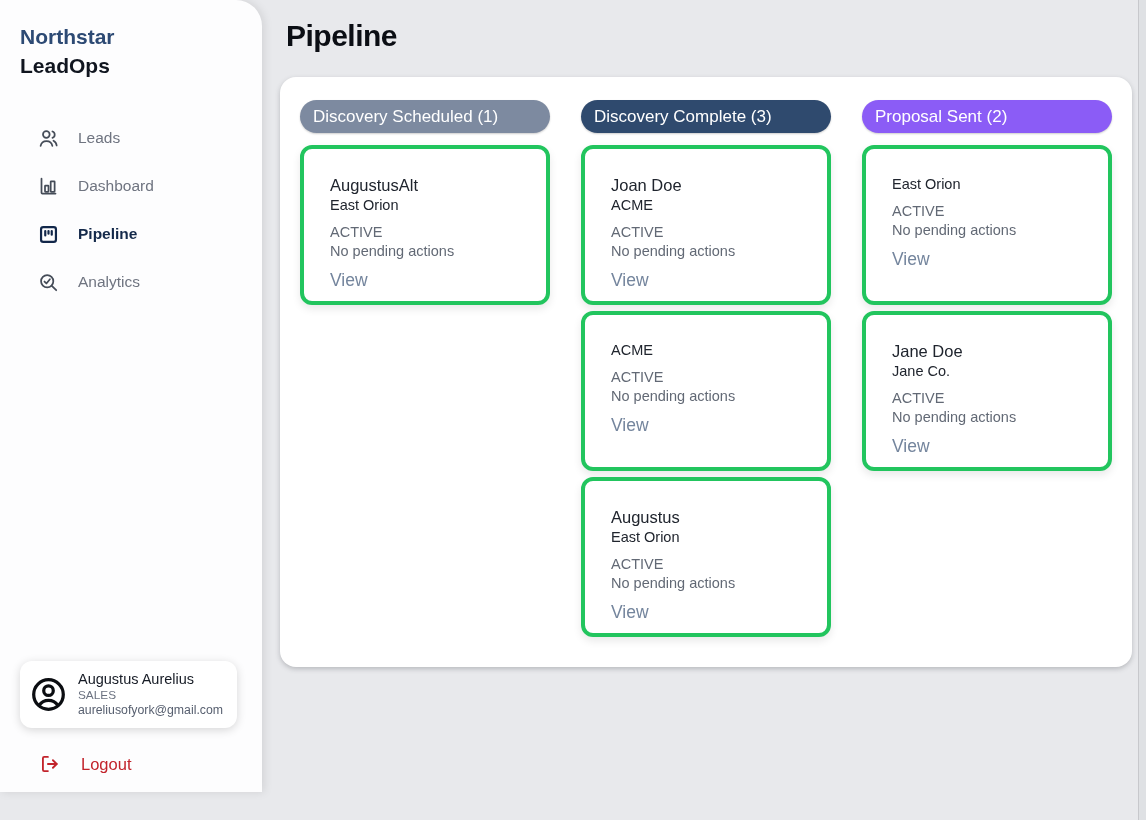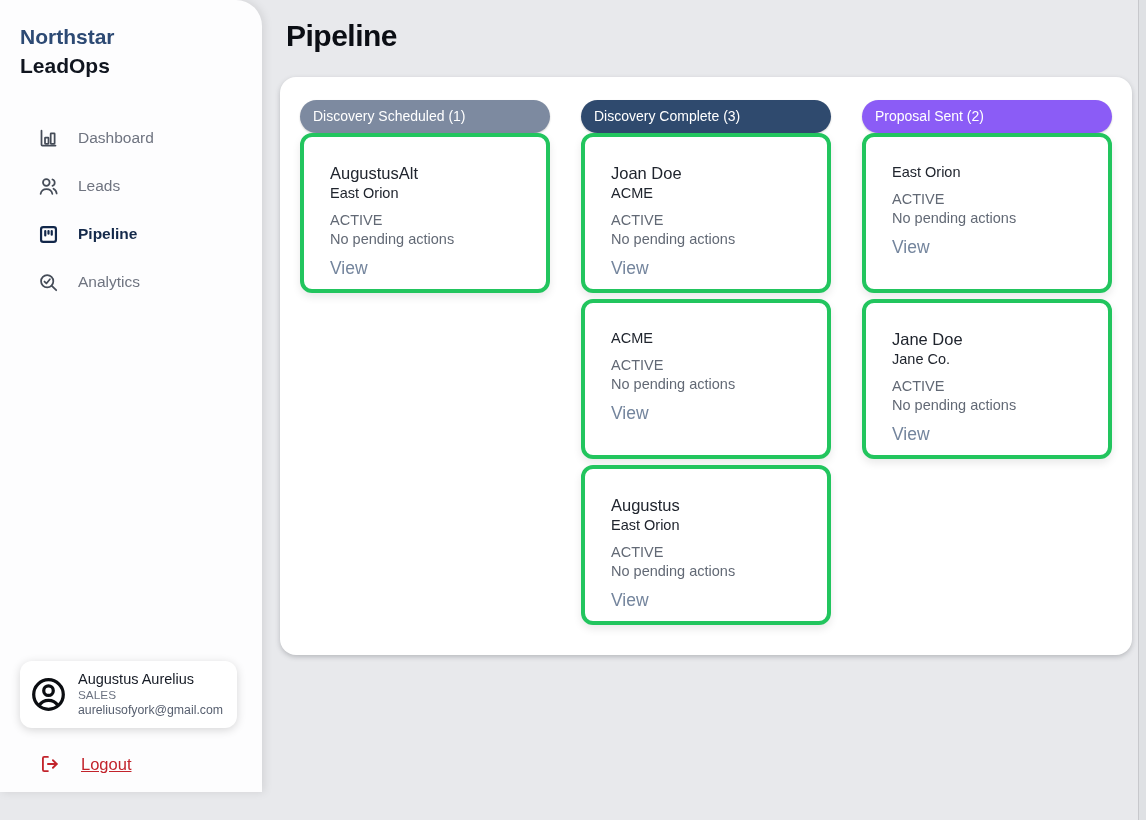--- a/index.html
+++ b/index.html
@@ -67,21 +67,20 @@
   .u-role { font-size: 11.8px; color: #6b7280; line-height: 15px; }
   .u-email { font-size: 12.3px; color: #586070; line-height: 15px; }
 
   .logout {
     display: flex;
     align-items: flex-end;
     gap: 21px;
     margin: 14px 0 18px 40px;
     color: #c2232b;
     cursor: pointer;
-    text-decoration: underline;
   }
   .logout-icon { width: 20px; height: 20px; display: inline-flex; }
   .logout-icon svg {
     width: 100%; height: 100%;
     fill: none; stroke: currentColor;
     stroke-width: 2.2; stroke-linecap: round; stroke-linejoin: round;
   }
   .logout-label { font-size: 16.5px; }
 
   
@@ -100,23 +99,23 @@
     padding: 23px 20px 24px 20px;
     display: grid;
     grid-template-columns: repeat(3, 1fr);
     gap: 31px;
   }
   .column-header {
     height: 33px;
     line-height: 33px;
     border-radius: 17px;
     color: #ffffff;
-    font-size: 14px;
+    font-size: 17px;
     padding-left: 13px;
-    margin-bottom: 0;
+    margin-bottom: 12px;
     box-shadow: 0 1px 2px rgba(0,0,0,0.20);
   }
   .card {
     background: #ffffff;
     border: 4px solid #22c55e;
     border-radius: 12px;
     box-shadow: 0 4px 8px rgba(0,0,0,0.09);
     height: 160px;
     padding: 26px 18px 0 26px;
     margin-bottom: 6px;
@@ -150,37 +149,37 @@
 <aside class="sidebar">
   <div class="brand">
     <div class="brand-line1">Northstar</div>
     <div class="brand-line2">LeadOps</div>
   </div>
 
   <nav class="nav" id="nav-list">
       <div class="nav-item">
     <span class="nav-icon">
           <svg viewBox="0 0 24 24">
-            <path d="M4 3v16a1 1 0 0 0 1 1h15"></path>
-            <rect x="8" y="11" width="4" height="7" rx="0.5"></rect>
-            <rect x="14.5" y="6" width="4.5" height="12" rx="0.5"></rect>
-          </svg>
-        </span>
-    <span class="nav-label">Dashboard</span>
-  </div>
-      <div class="nav-item">
-    <span class="nav-icon">
-          <svg viewBox="0 0 24 24">
             <circle cx="9.5" cy="7.5" r="3.8"></circle>
             <path d="M3 20.5a6.8 6.8 0 0 1 13.4 0"></path>
             <path d="M16.5 4a3.8 3.8 0 0 1 0 7.2"></path>
             <path d="M21.3 20a6.8 6.8 0 0 0-3.6-5.4"></path>
           </svg>
         </span>
     <span class="nav-label">Leads</span>
+  </div>
+      <div class="nav-item">
+    <span class="nav-icon">
+          <svg viewBox="0 0 24 24">
+            <path d="M4 3v16a1 1 0 0 0 1 1h15"></path>
+            <rect x="8" y="11" width="4" height="7" rx="0.5"></rect>
+            <rect x="14.5" y="6" width="4.5" height="12" rx="0.5"></rect>
+          </svg>
+        </span>
+    <span class="nav-label">Dashboard</span>
   </div>
       <div class="nav-item active">
     <span class="nav-icon">
           <svg viewBox="0 0 24 24">
             <rect x="3.5" y="3.5" width="17" height="17" rx="2.5"></rect>
             <path d="M8.3 8v5"></path>
             <path d="M12 8v3"></path>
             <path d="M15.7 8v4.2"></path>
           </svg>
         </span>

